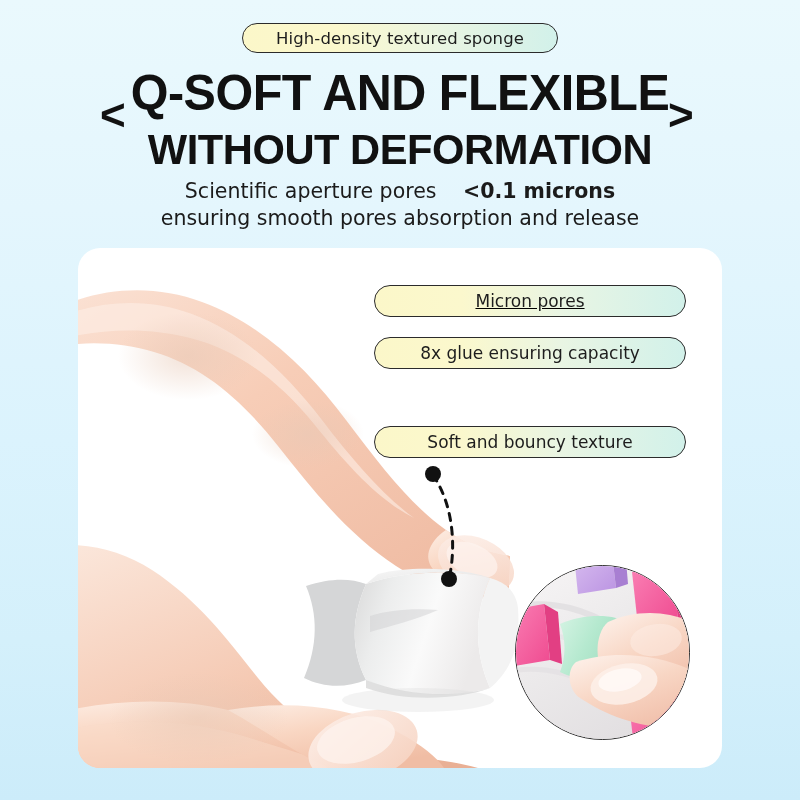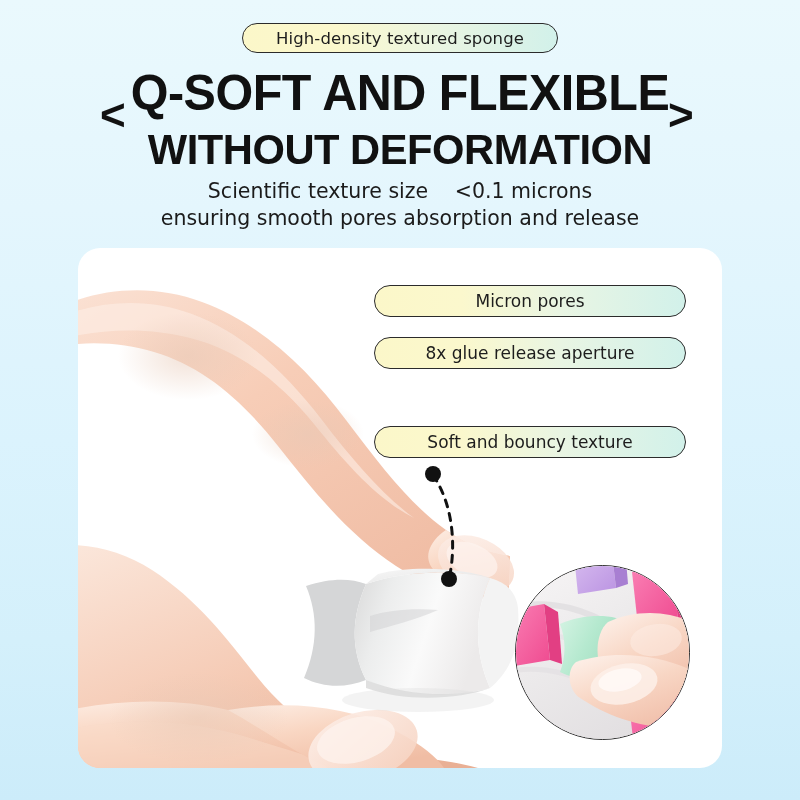--- a/index.html
+++ b/index.html
@@ -95,21 +95,21 @@
   .subtitle .s1 {
     font-size: 20.5px;
     line-height: 1.32;
     white-space: nowrap;
   }
   .subtitle .s2 {
     font-size: 20.5px;
     line-height: 1.32;
     white-space: nowrap;
   }
-  .subtitle b { font-weight: normal; margin-left: 20px; }
+  .subtitle b { font-weight: bold; margin-left: 20px; }
 
   
   .photo-card {
     position: absolute;
     left: 78px;
     top: 248px;
     width: 644px;
     height: 520px;
     background: #ffffff;
     border-radius: 22px;
@@ -135,21 +135,21 @@
     box-sizing: border-box;
     display: flex;
     align-items: center;
     justify-content: center;
   }
   .pill-label {
     font-size: 17px;
     color: #1d1d1d;
     white-space: nowrap;
   }
-  .pill.p1 { left: 374px; top: 285px; width: 312px; }
+  .pill.p1 { left: 374px; top: 285px; width: 312px; text-decoration: underline; }
   .pill.p2 { left: 374px; top: 337px; width: 312px; }
   .pill.p3 { left: 374px; top: 389px; width: 312px; margin-top: 37px; }
 
   
   .arc-marker {
     position: absolute;
     left: 418px;
     top: 460px;
     width: 56px;
     height: 134px;
@@ -179,21 +179,21 @@
   </div>
 
   <div class="headline-wrap">
     <div class="headline-line l1">Q-SOFT AND FLEXIBLE</div>
     <div class="headline-line l2">WITHOUT DEFORMATION</div>
   </div>
   <div class="chev left">&lt;</div>
   <div class="chev right">&gt;</div>
 
   <div class="subtitle">
-    <div class="s1"><span>Scientific texture size </span><b>&lt;0.1 microns</b></div>
+    <div class="s1"><span>Scientific aperture pores </span><b>&lt;0.1 microns</b></div>
     <div class="s2">ensuring smooth pores absorption and release</div>
   </div>
 
   <div class="photo-card">
     <div class="hand-stage">
       <svg width="644" height="520" viewBox="0 0 644 520">
         <defs>
           <linearGradient id="skinA" x1="0" y1="0" x2="1" y2="1">
             <stop offset="0%" stop-color="#fbe3d6"></stop>
             <stop offset="40%" stop-color="#f7cdb7"></stop>
@@ -284,21 +284,21 @@
 
         <ellipse cx="340" cy="452" rx="76" ry="12" fill="#dcdcdc" opacity="0.35"></ellipse>
       </svg>
     </div>
   </div>
 
   <div class="pill p1">
     <span class="pill-label">Micron pores</span>
   </div>
   <div class="pill p2">
-    <span class="pill-label">8x glue release aperture</span>
+    <span class="pill-label">8x glue ensuring capacity</span>
   </div>
   <div class="pill p3">
     <span class="pill-label">Soft and bouncy texture</span>
   </div>
 
   <div class="arc-marker">
     <svg width="56" height="134" viewBox="0 0 56 134">
       <path d="M15,15 C36,46 38,88 31,119" stroke="#111111" stroke-width="3" fill="none" stroke-dasharray="7 7" stroke-linecap="round"></path>
       <circle cx="15" cy="14" r="8" fill="#111111"></circle>
       <circle cx="31" cy="119" r="8" fill="#111111"></circle>

